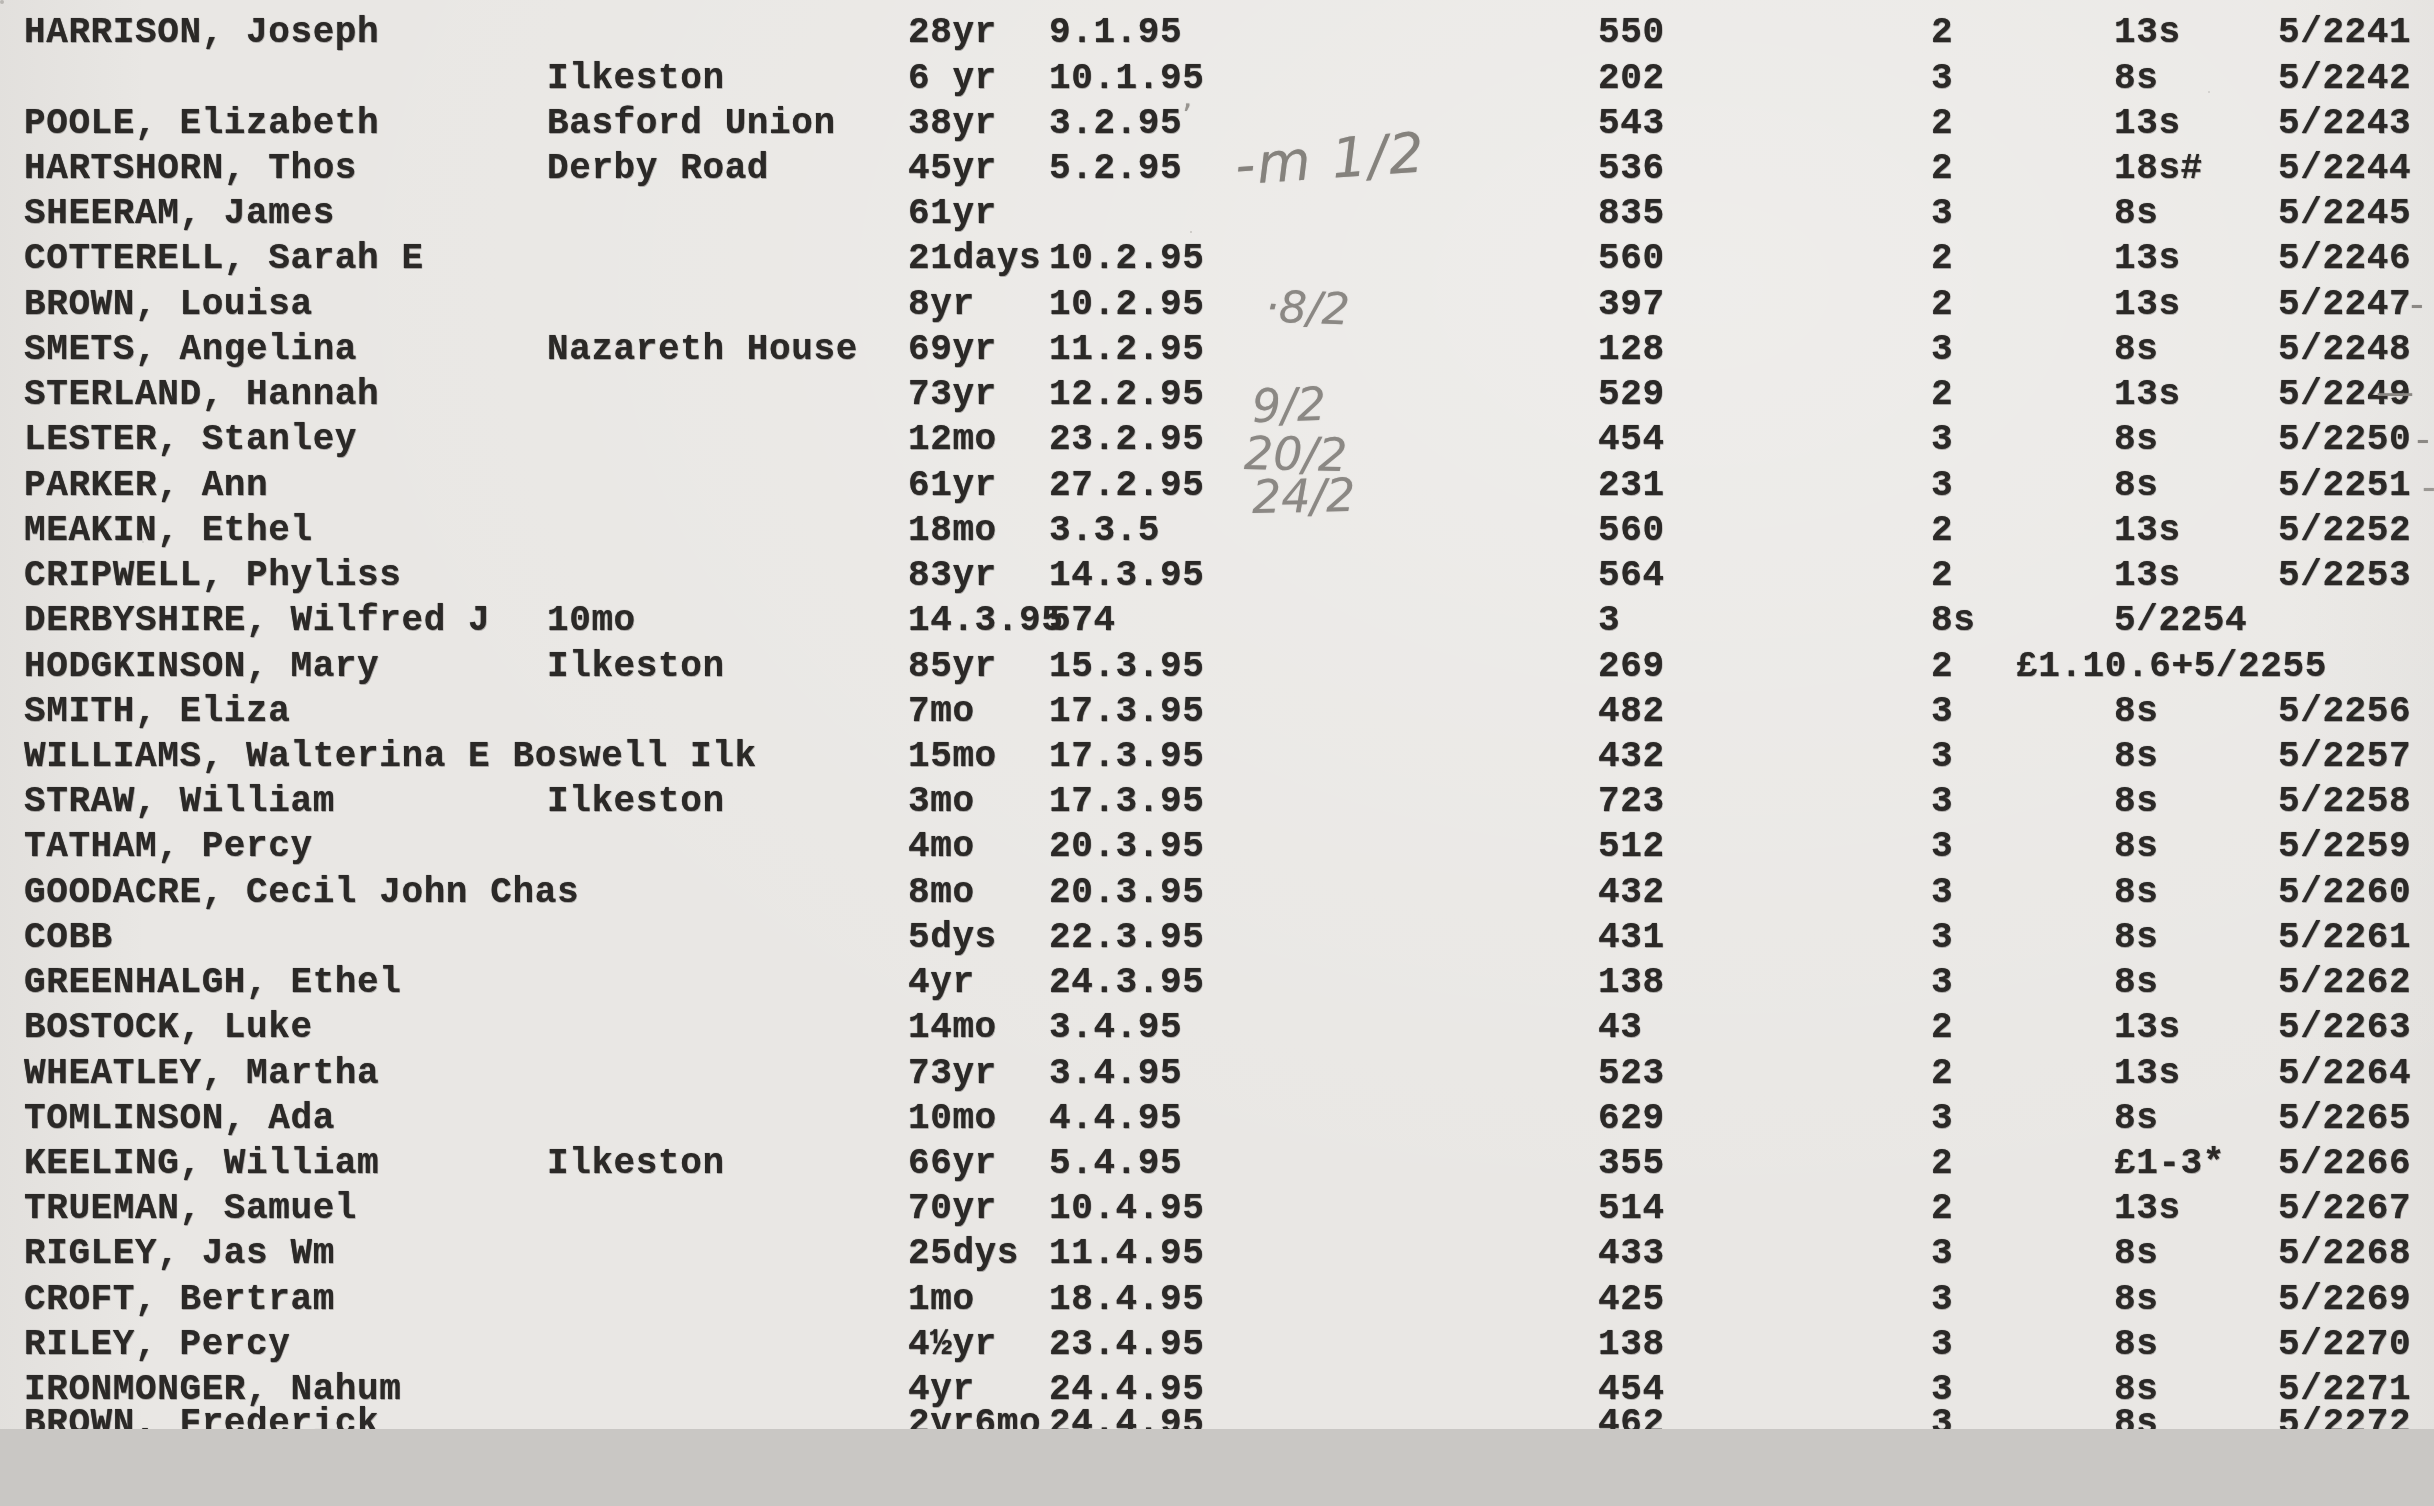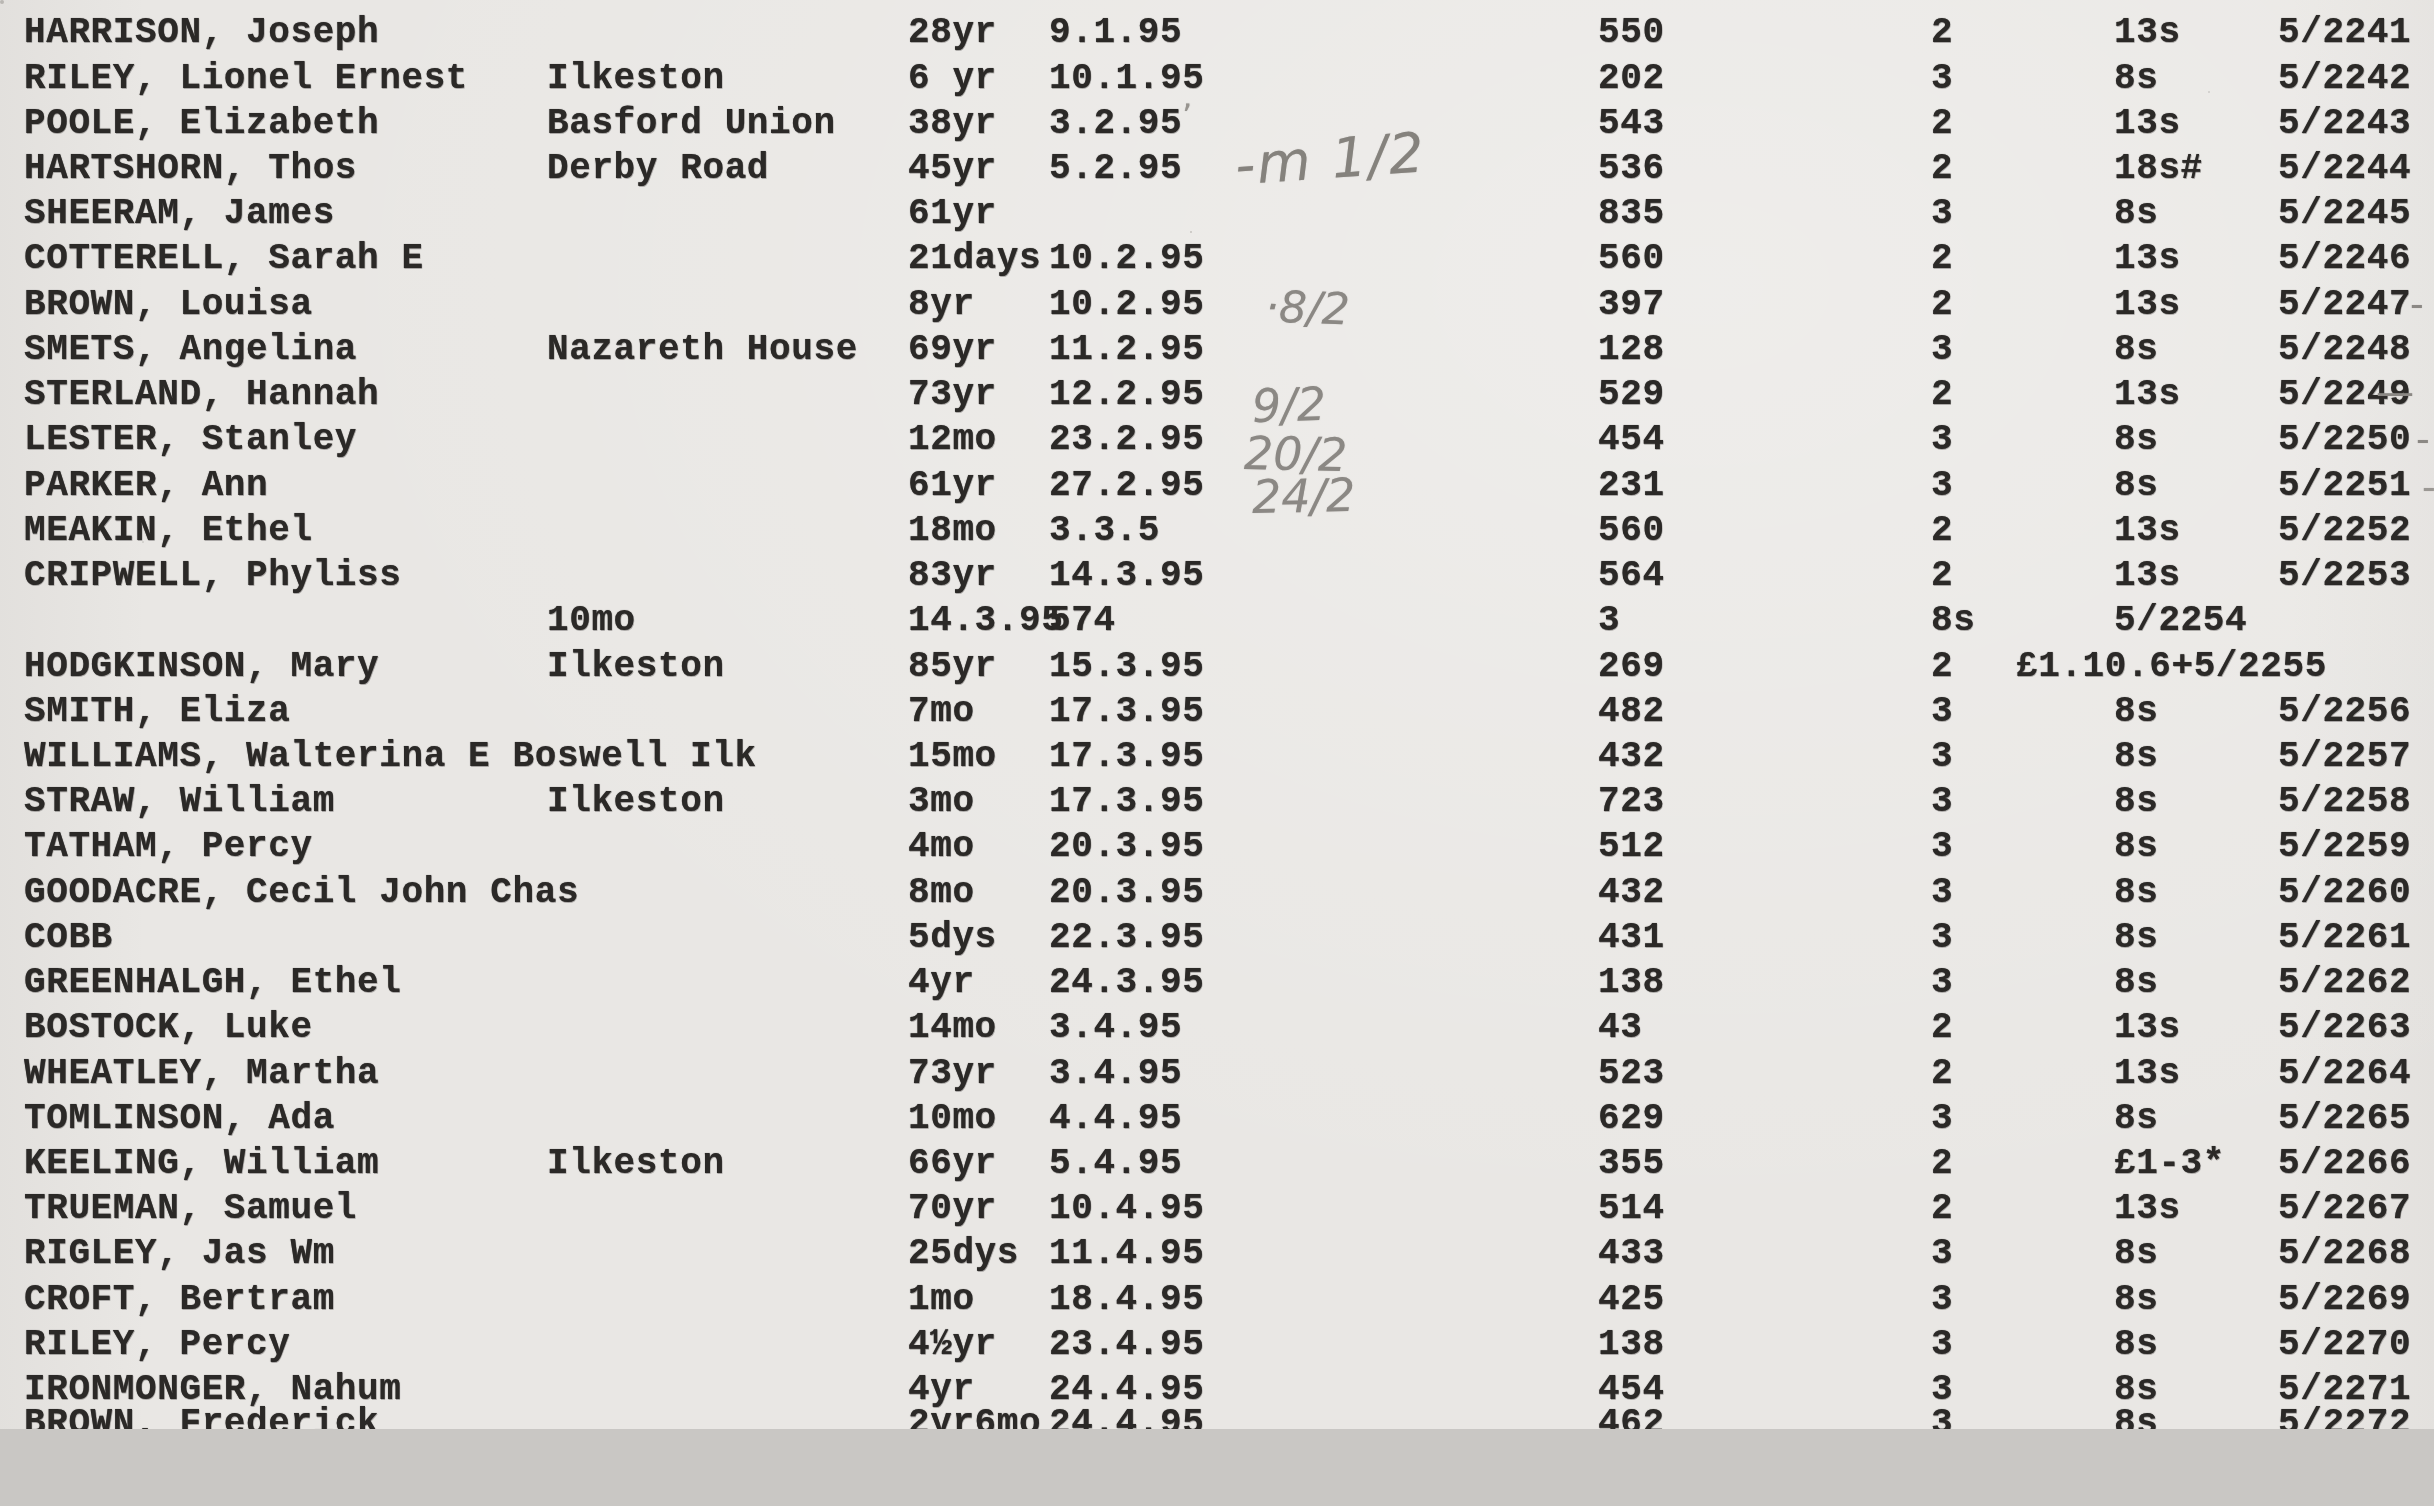--- a/index.html
+++ b/index.html
@@ -73,21 +73,20 @@
       <div class="row r0" style="top: 12.4px;">
         <span class="c name">HARRISON, Joseph</span>
         <span class="c age">28yr</span>
         <span class="c date">9.1.95</span>
         <span class="c num">550</span>
         <span class="c class">2</span>
         <span class="c fee">13s</span>
         <span class="c ref">5/2241</span>
       </div>
       <div class="row r1" style="top: 58px;">
-        <span class="c name">RILEY, Lionel Ernest</span>
         <span class="c place">Ilkeston</span>
         <span class="c age">6 yr</span>
         <span class="c date">10.1.95</span>
         <span class="c num">202</span>
         <span class="c class">3</span>
         <span class="c fee">8s</span>
         <span class="c ref">5/2242</span>
       </div>
       <div class="row r2" style="top: 103px;">
         <span class="c name">POOLE, Elizabeth</span>
@@ -194,20 +193,21 @@
       <div class="row r12" style="top: 555px; padding-left: 31px;">
         <span class="c name">CRIPWELL, Phyliss</span>
         <span class="c age">83yr</span>
         <span class="c date">14.3.95</span>
         <span class="c num">564</span>
         <span class="c class">2</span>
         <span class="c fee">13s</span>
         <span class="c ref">5/2253</span>
       </div>
       <div class="row r13" style="top: 600px;">
+        <span class="c name">DERBYSHIRE, Wilfred J</span>
         <span class="c place">10mo</span>
         <span class="c age">14.3.95</span>
         <span class="c date">574</span>
         <span class="c num">3</span>
         <span class="c class">8s</span>
         <span class="c fee">5/2254</span>
       </div>
       <div class="row r14" style="top: 646px; padding-left: 29px;">
         <span class="c name">HODGKINSON, Mary</span>
         <span class="c place">Ilkeston</span>

